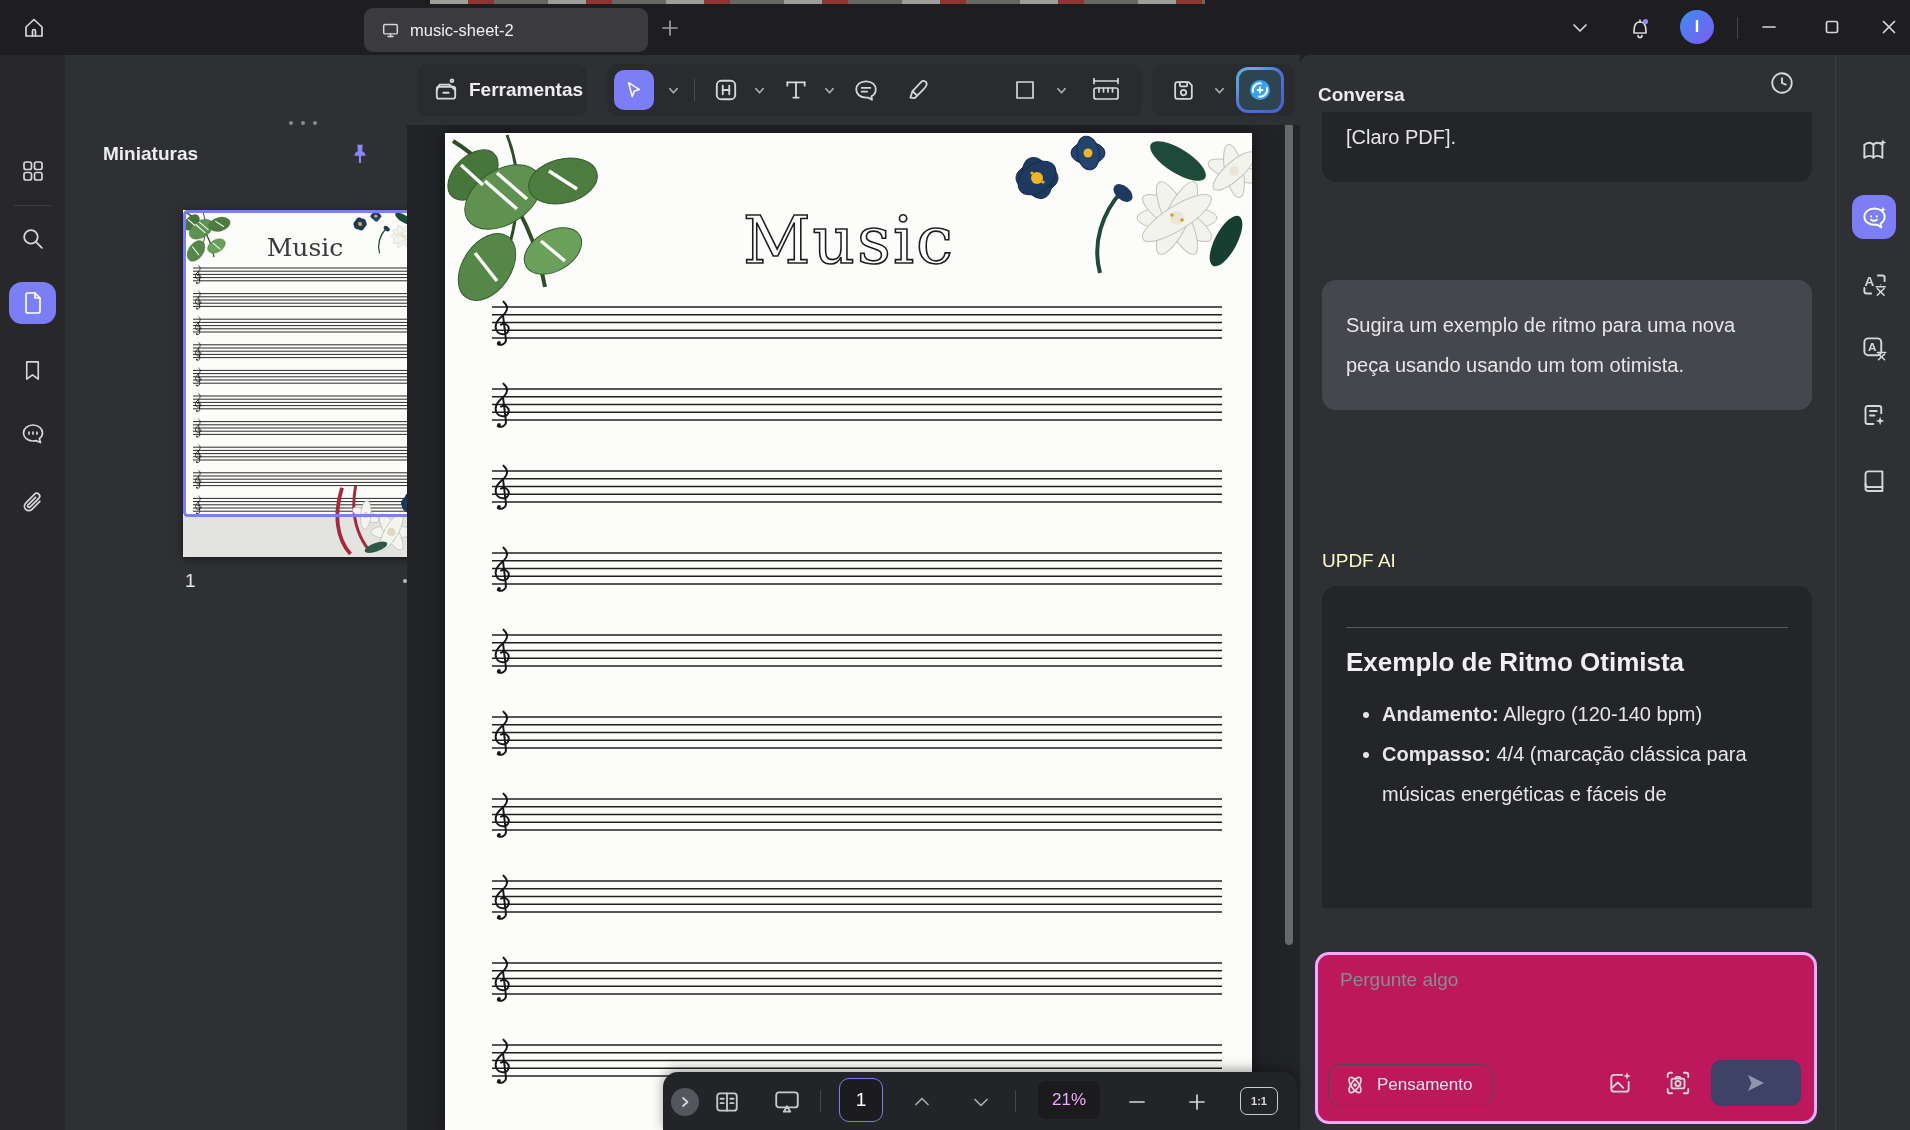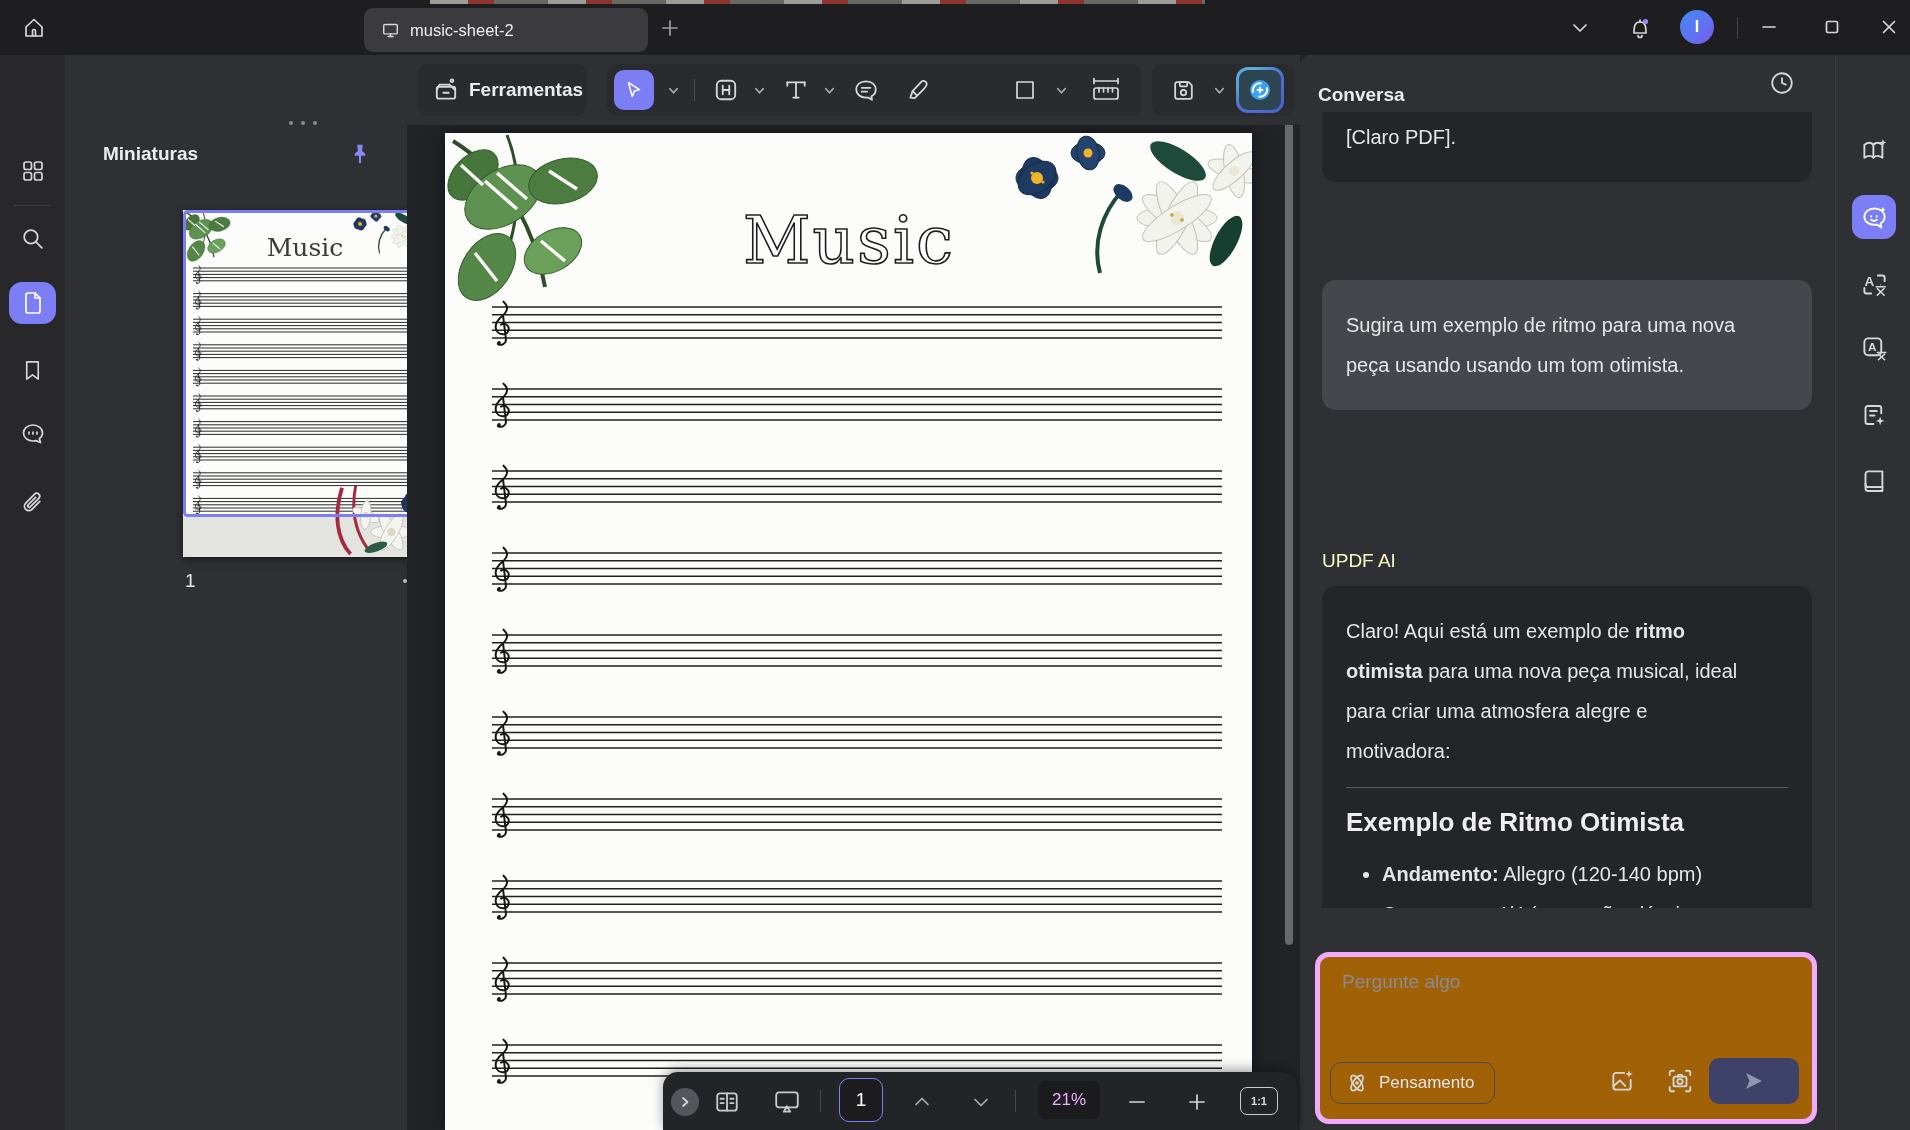--- a/index.html
+++ b/index.html
@@ -78,22 +78,22 @@
   .bubble .msg-text { max-width:404px; }
   .bubble.dark { background:#242529; }
   .bubble.light { background:#46474d; }
   .sender { position:absolute; left:22px; font-size:19px; color:#fef9c3; }
   .bubble hr { border:none; border-top:1px solid #5a5b60; margin:16px 0 14px; }
   .bubble h3 { font-size:26px; font-weight:700; color:#f0f0f2; margin:8px 0 12px; }
   .bubble ul { margin:0 0 0 14px; padding-left:22px; }
   .bubble li { max-width:372px; }
   .b { font-weight:700; }
 
-  .chat-input { left:1315px; top:952px; width:502px; height:172px; background:#a16207;
-                border:5px solid #f0abfc; border-radius:14px; z-index:4; }
+  .chat-input { left:1315px; top:952px; width:502px; height:172px; background:#be185d;
+                border:3px solid #f0abfc; border-radius:14px; z-index:4; }
   .chat-input textarea { position:absolute; left:22px; top:14px; width:458px; height:84px; background:transparent;
                 border:none; resize:none; outline:none; color:#e8e8ea; font-size:19px;
                 font-family:"Liberation Sans",sans-serif; }
   .chat-input textarea::placeholder { color:#8a8b91; }
   .pill { position:absolute; left:10px; bottom:15px; height:42px; padding:0 20px 0 14px; gap:10px;
           border:1px solid #4a4b51; border-radius:11px; display:flex; align-items:center; cursor:pointer; }
   .pill span { font-size:17px; color:#e4e4e7; }
   .send-btn { position:absolute; right:13px; bottom:15px; width:90px; height:46px; background:#3e4269;
               border-radius:10px; display:flex; align-items:center; justify-content:center; cursor:pointer; }
 
@@ -560,21 +560,20 @@
 
   <div class="chat-scroll">
     <div class="bubble dark" style="top:-20px;">
       <div class="msg-text">[Claro PDF].</div>
     </div>
     <div class="bubble light" style="top:168px;">
       <div class="msg-text">Sugira um exemplo de ritmo para uma nova peça usando usando um tom otimista.</div>
     </div>
     <div class="sender" style="top:438px;">UPDF AI</div>
     <div class="bubble dark" style="top:474px;height:440px;">
-      <div class="msg-text"><span>Claro! Aqui está um exemplo de </span><span class="b">ritmo otimista</span><span> para uma nova peça musical, ideal para criar uma atmosfera alegre e motivadora:</span></div>
       <hr>
       <h3>Exemplo de Ritmo Otimista</h3>
       <ul>
         <li><span class="b">Andamento:</span><span> Allegro (120-140 bpm)</span></li>
         <li><span class="b">Compasso:</span><span> 4/4 (marcação clássica para músicas energéticas e fáceis de</span></li>
       </ul>
     </div>
   </div>
 </div>
 

